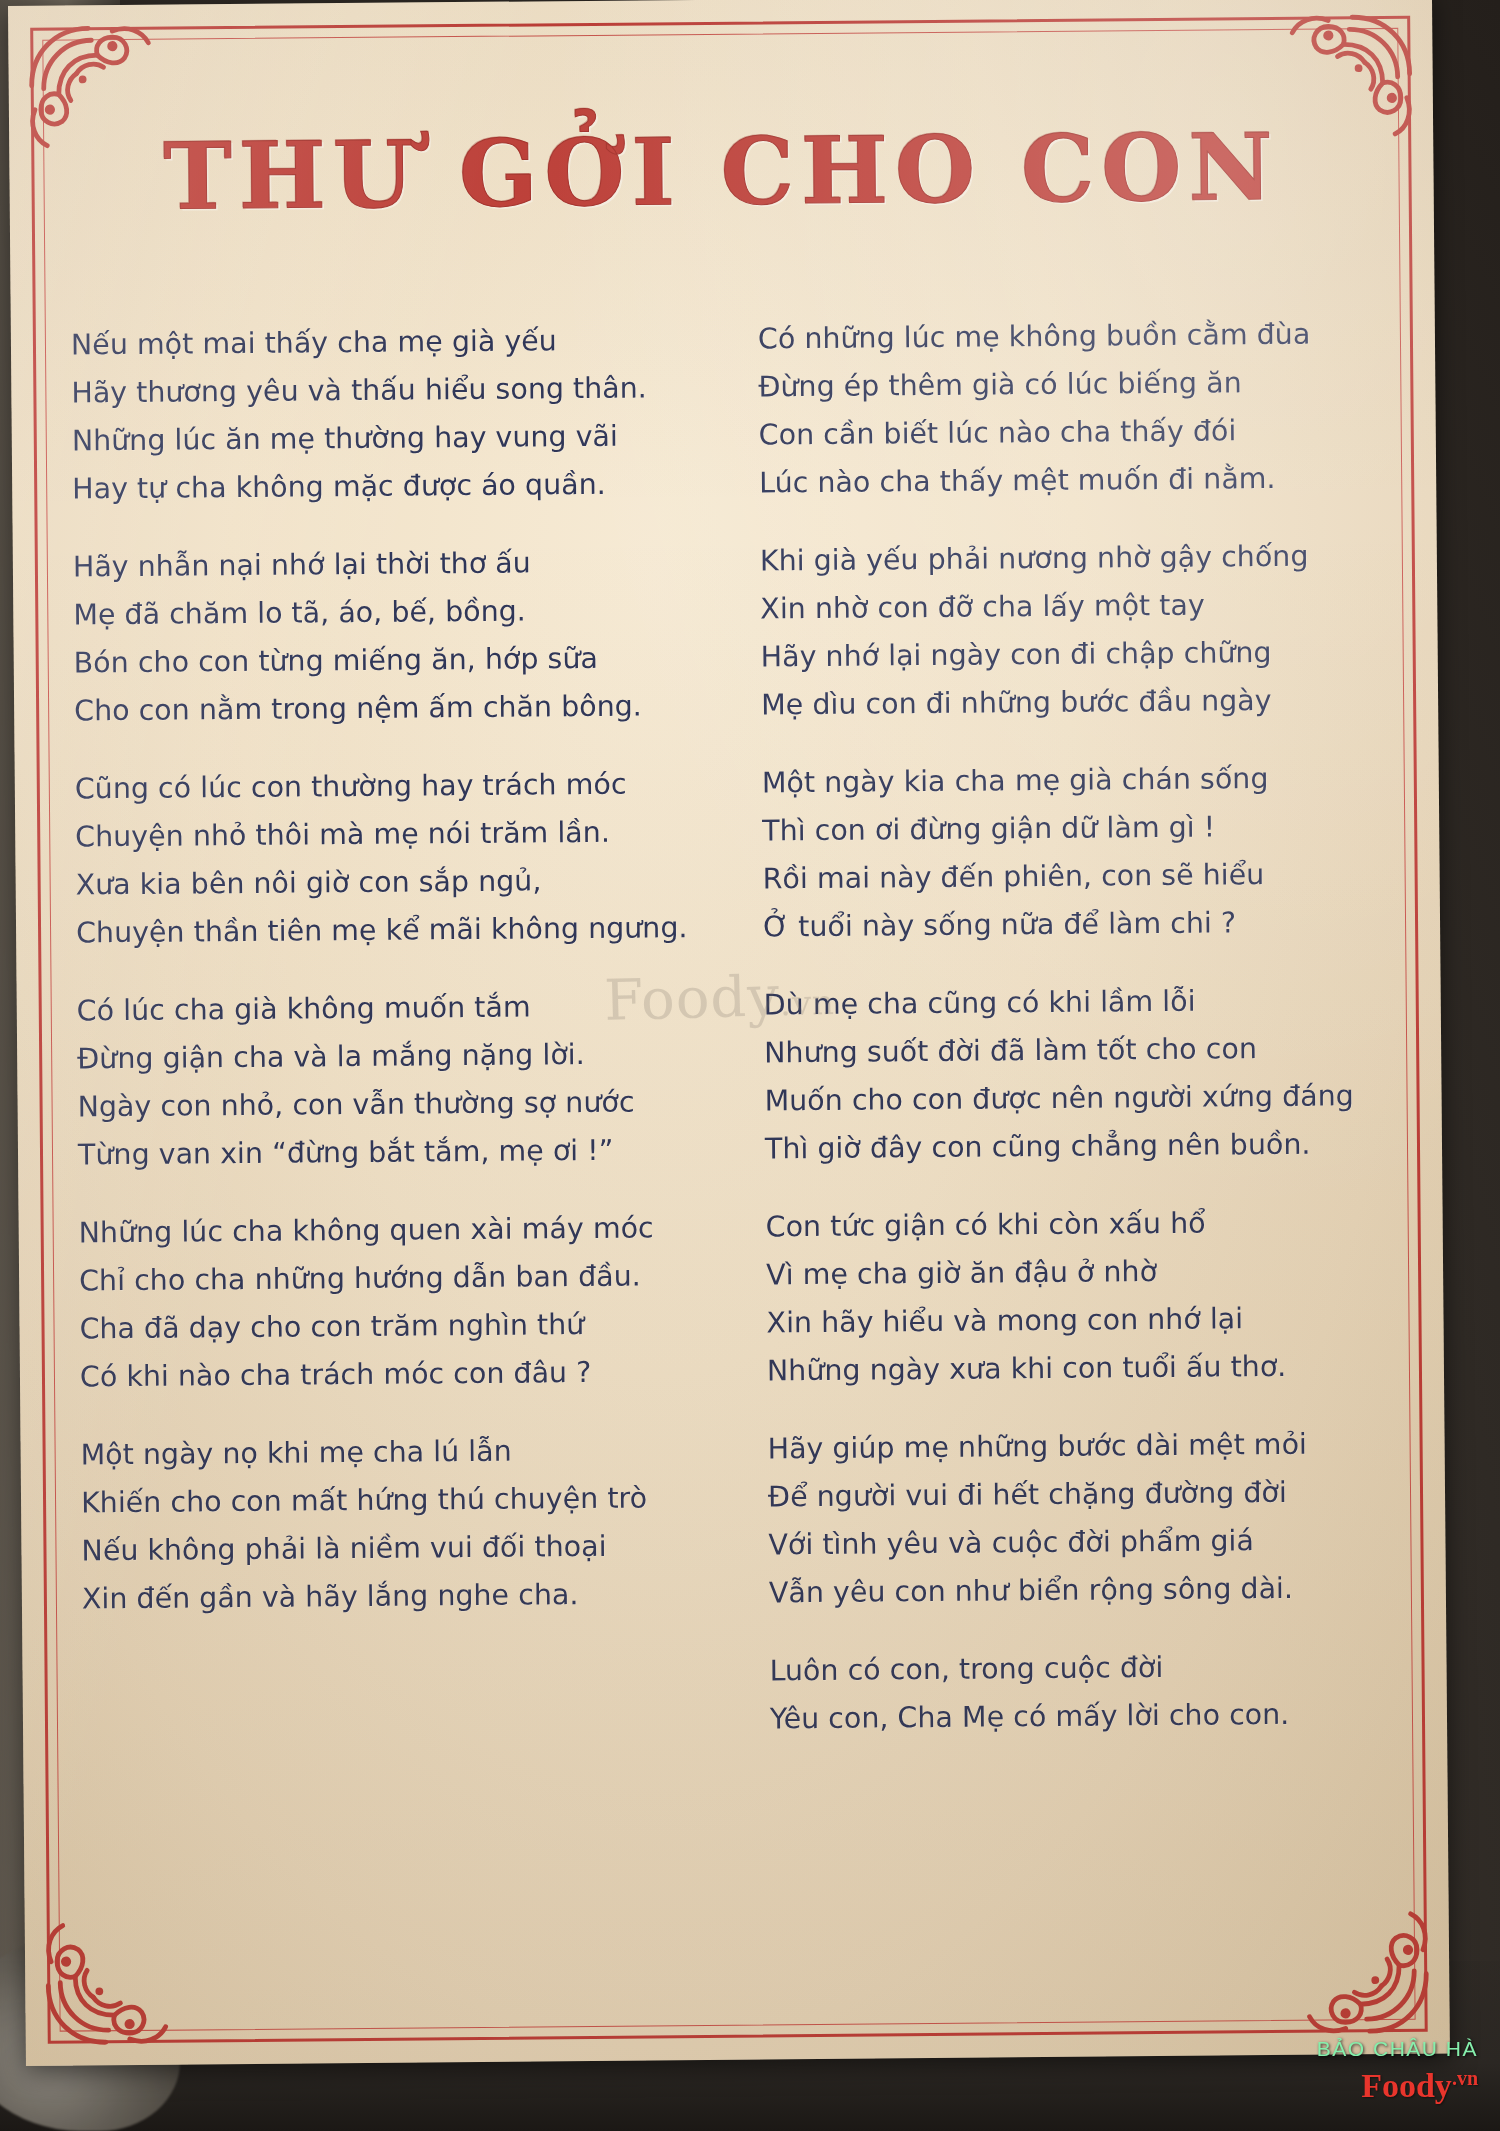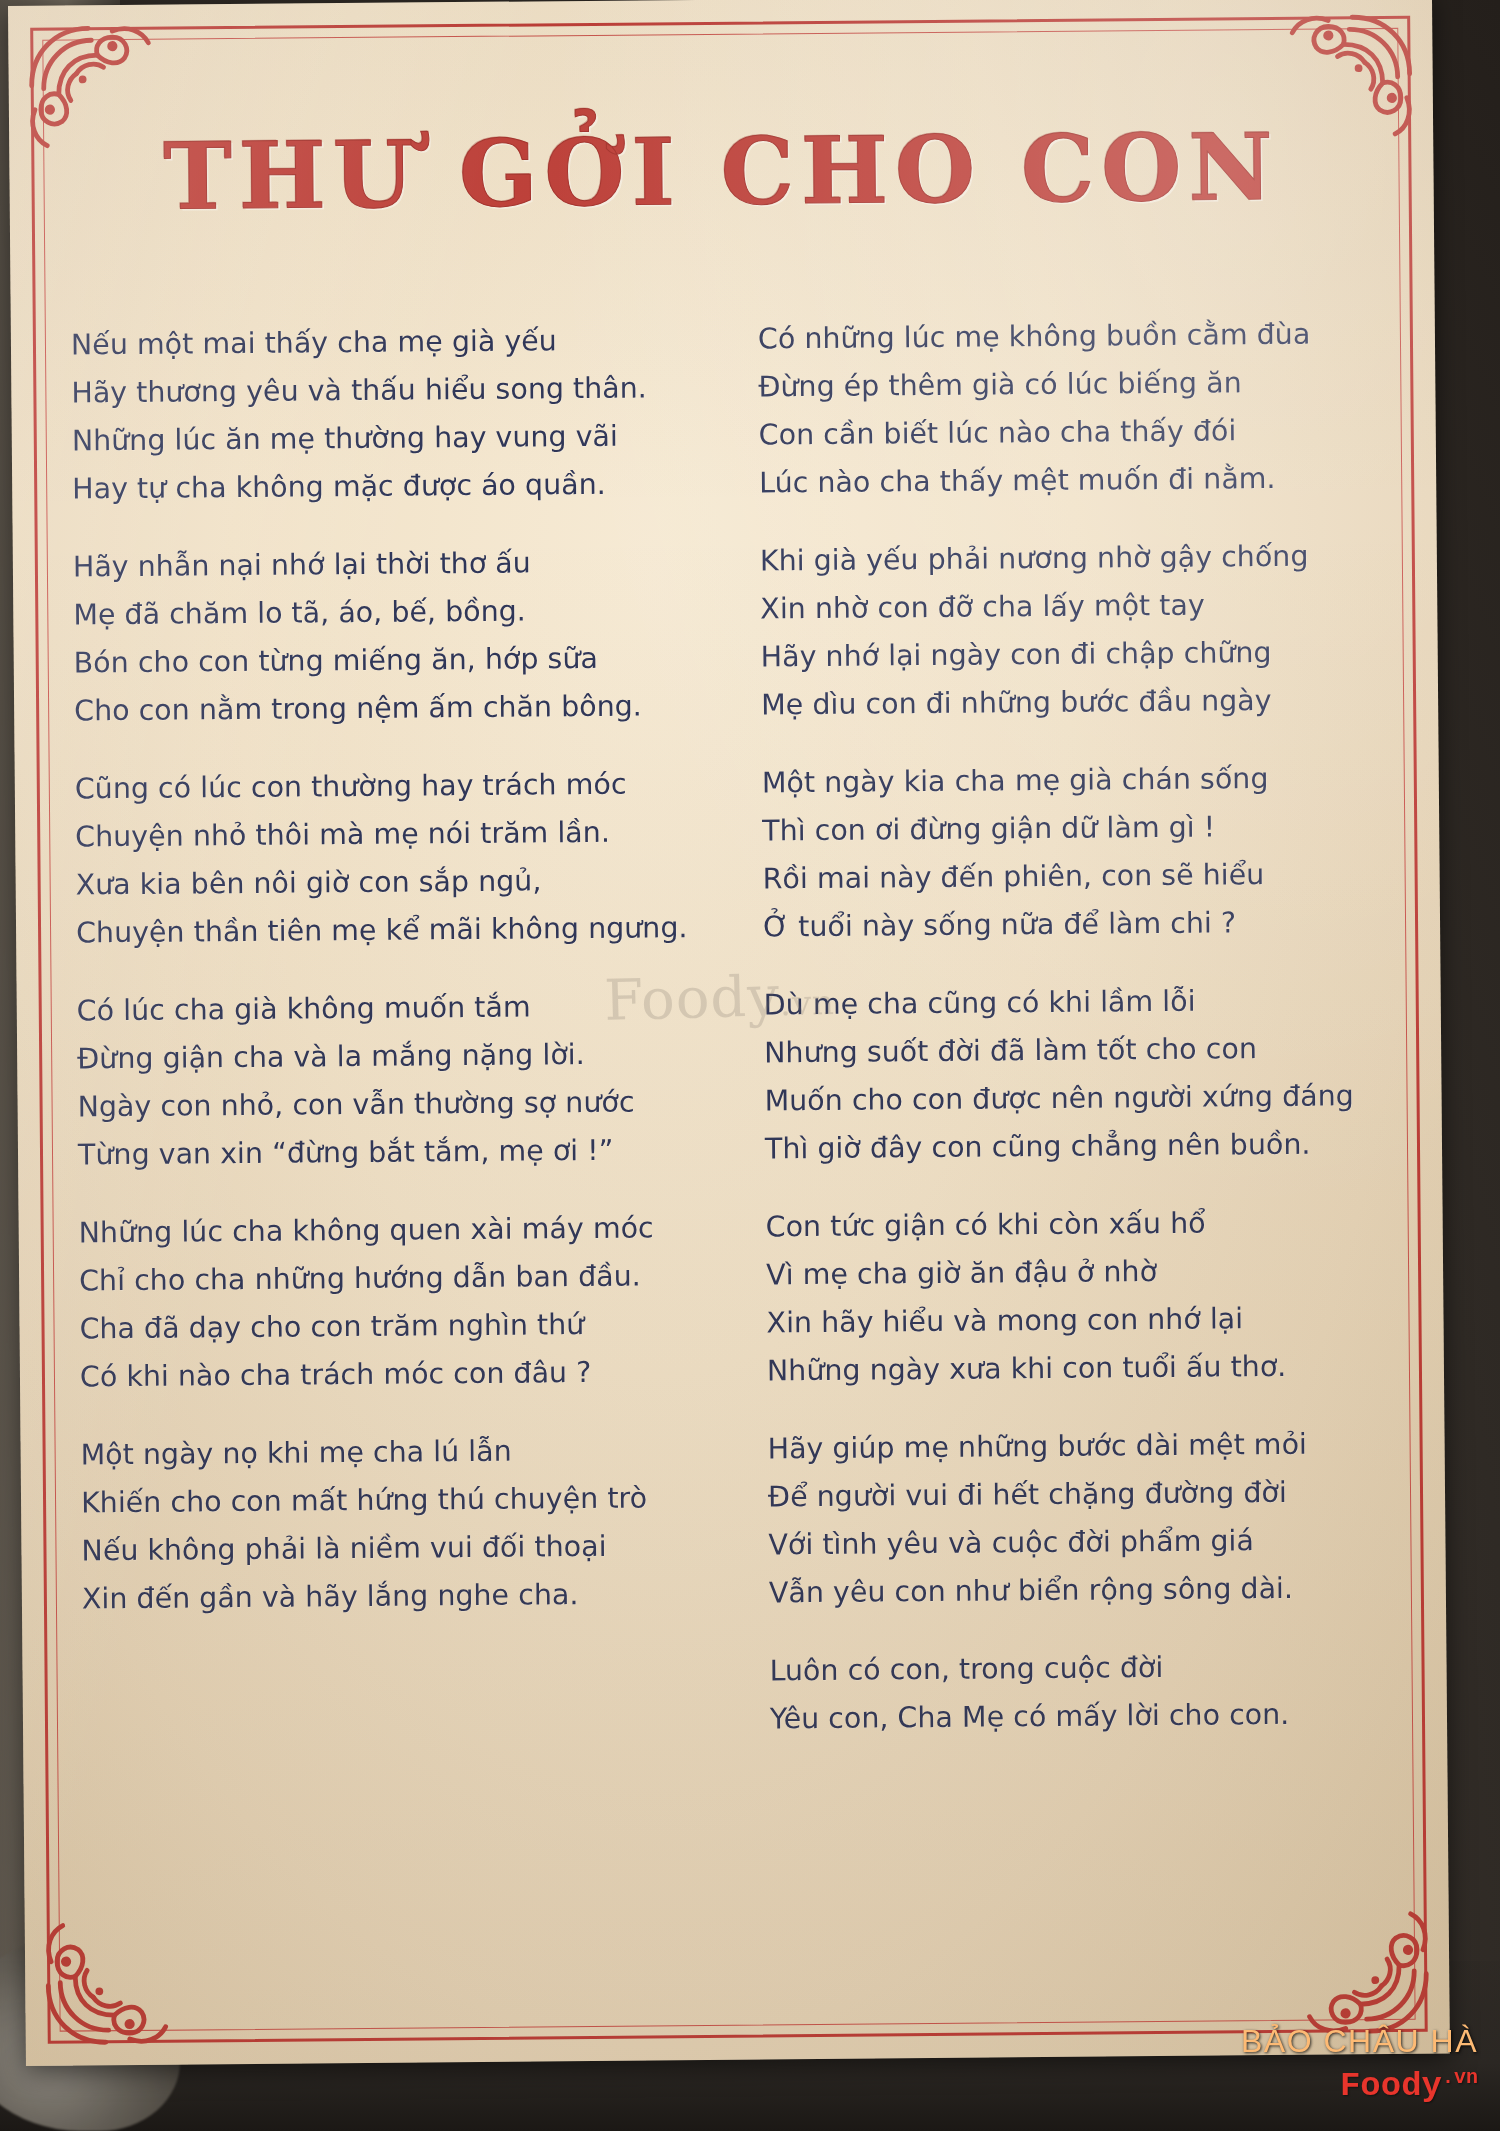--- a/index.html
+++ b/index.html
@@ -166,28 +166,28 @@
   
   #credit {
     position: absolute;
     right: 22px;
     bottom: 26px;
     text-align: right;
     pointer-events: none;
   }
   #credit .shop {
     font-family: "Liberation Sans", sans-serif;
-    font-size: 32px;
+    font-size: 21px;
     letter-spacing: 1.5px;
-    color: #fdba74;
+    color: #86efac;
     text-shadow: 1px 1px 3px rgba(0,0,0,.8);
   }
   #credit .brand {
     margin-top: 6px;
-    font-family: Liberation Mono, monospace;
+    font-family: Liberation Serif, serif;
     font-size: 34px;
     font-weight: bold;
     color: #e8352c;
     text-shadow: 1px 1px 2px rgba(0,0,0,.45);
   }
   #credit .brand .vn {
     font-size: 20px;
     color: #e8352c;
     vertical-align: super;
   }

